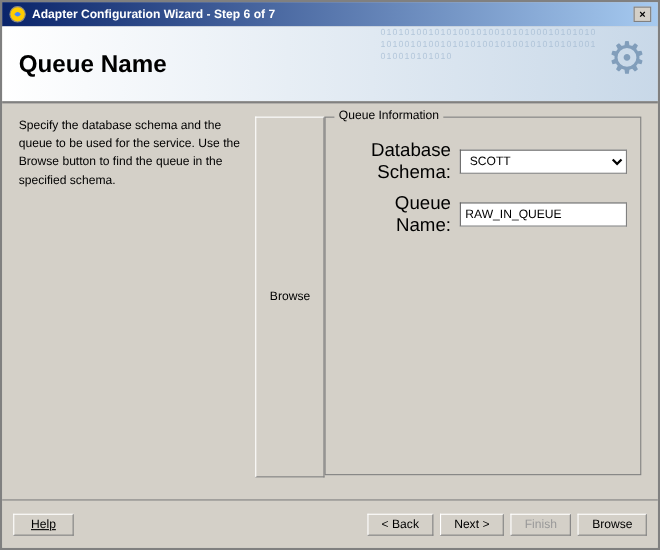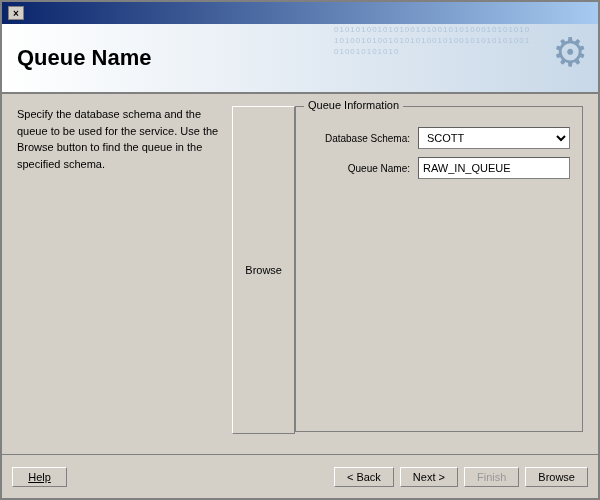--- a/index.html
+++ b/index.html
@@ -86,21 +86,21 @@
       position: absolute;
       right: 10px;
       top: 5px;
       font-size: 40px;
       color: #7090b0;
       opacity: 0.8;
     }
 
     .header-bg-text {
       position: absolute;
-      right: 64px;
+      right: 52px;
       top: 0;
       font-size: 8px;
       color: #a0b8d0;
       letter-spacing: 1px;
       line-height: 1.4;
       width: 200px;
       word-break: break-all;
       opacity: 0.7;
       user-select: none;
     }
@@ -160,21 +160,21 @@
     }
 
     .form-row {
       display: flex;
       align-items: center;
       margin-bottom: 8px;
     }
 
     .form-label {
       width: 110px;
-      font-size: 10px;
+      font-size: 17px;
       text-align: right;
       padding-right: 8px;
       flex-shrink: 0;
     }
 
     .form-input {
       flex: 1;
       height: 22px;
       border: 1px solid #808080;
       border-top-color: #606060;
@@ -228,20 +228,27 @@
     .btn-underline {
       text-decoration: underline;
     }
   </style>
 </head>
 <body>
 
 <div class="window">
 
   <div class="title-bar">
+    <div class="title-bar-left">
+      <svg class="title-bar-icon" viewBox="0 0 16 16">
+        <circle cx="8" cy="8" r="7" fill="#ffcc00" stroke="#888" stroke-width="1"></circle>
+        <path d="M5 8 Q8 4 11 8 Q8 12 5 8Z" fill="#4488ff"></path>
+      </svg>
+      <span class="title-bar-text">Adapter Configuration Wizard - Step 6 of 7</span>
+    </div>
     <div class="title-bar-close">×</div>
   </div>
 
   <div class="header-banner">
     <span class="header-title">Queue Name</span>
     <span class="header-bg-text">010101001010100101001010100010101010101001010010101010010100101010101001010010101010</span>
     <span class="header-gear">⚙</span>
   </div>
 
   <div class="content">

